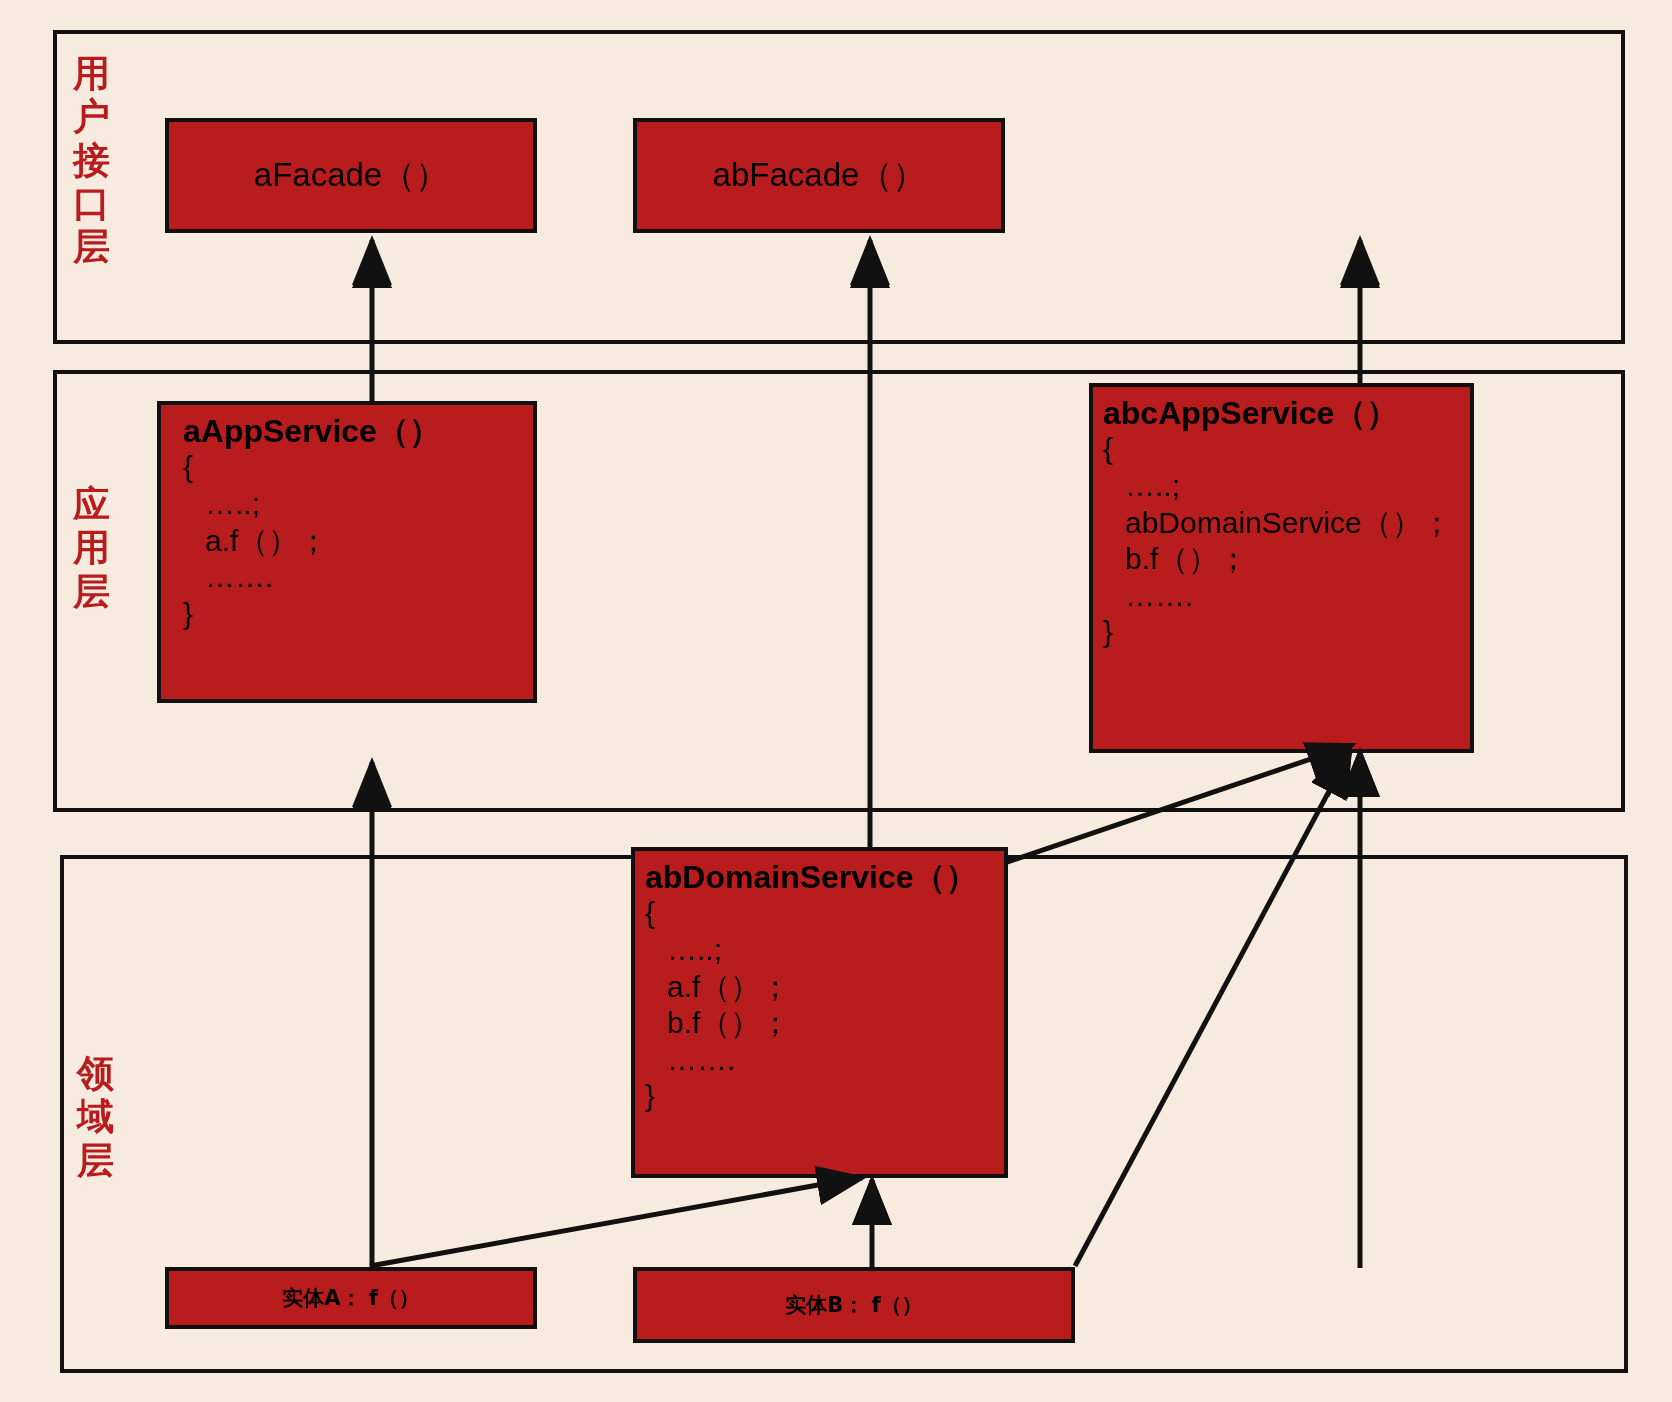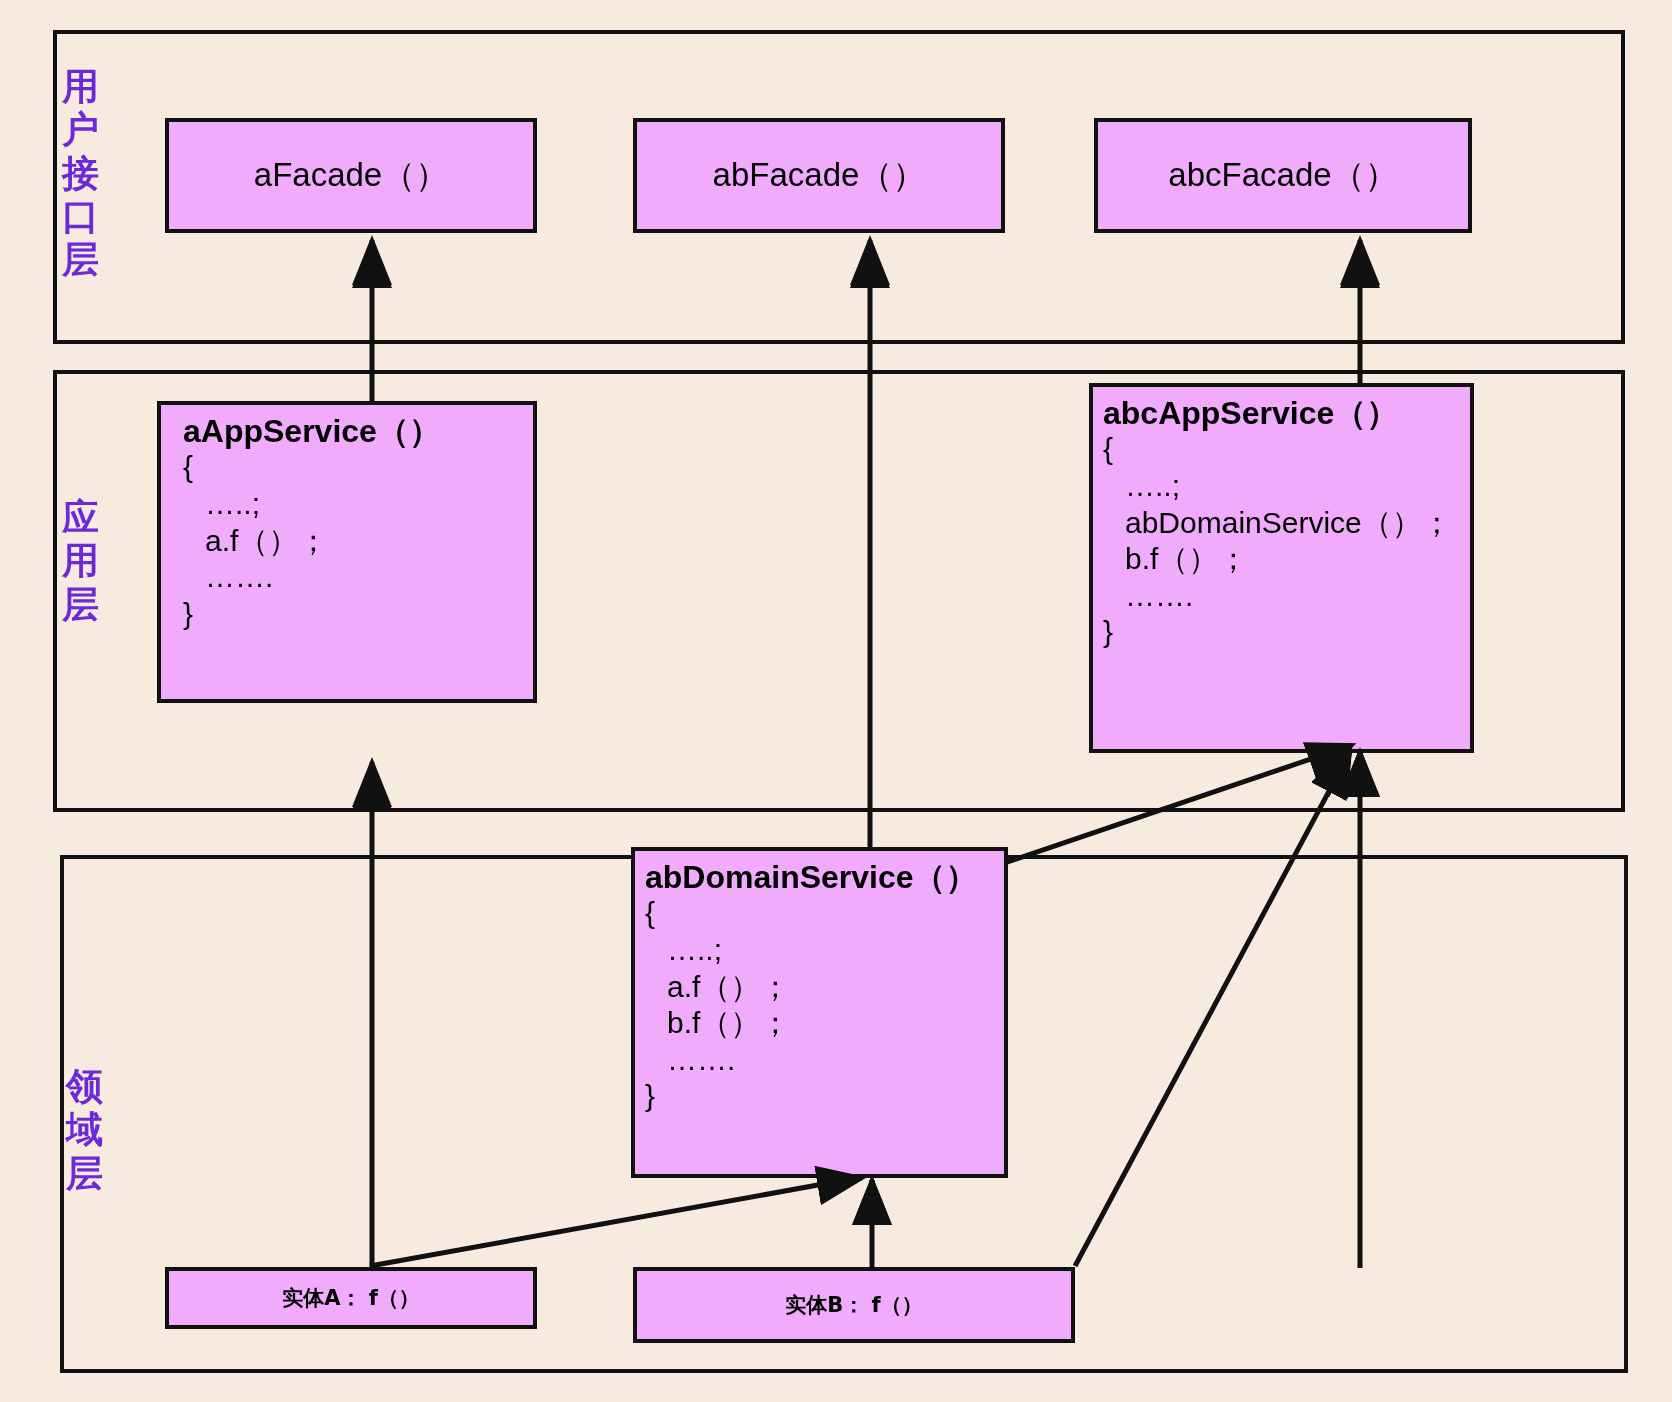--- a/index.html
+++ b/index.html
@@ -16,34 +16,33 @@
     overflow: hidden;
   }
   .layer {
     position: absolute;
     border: 4px solid #111;
     background: transparent;
     box-sizing: border-box;
   }
   .layer-label {
     position: absolute;
-    color: #6d28d9;
+    color: #b91c1c;
     font-size: 37px;
     font-weight: 600;
     line-height: 1.17;
     width: 48px;
-    text-align: left;
+    text-align: right;
     letter-spacing: 0px;
     font-family: "DejaVu Sans", "Liberation Sans", sans-serif;
     user-select: none;
-    margin-top: 13px;
   }
   .box {
     position: absolute;
-    background: #f0abfc;
+    background: #b91c1c;
     border: 4px solid #111;
     box-sizing: border-box;
     z-index: 5;
   }
   .box-center {
     display: flex;
     align-items: center;
     justify-content: center;
     font-size: 33px;
     color: #000;
@@ -134,23 +133,20 @@
 
     <line x1="872" y1="1268" x2="872" y2="1180" stroke="#111" stroke-width="5" marker-end="url(#arrowhead)"></line>
   </svg>
 
   <div class="box box-center" style="left:165px; top:118px; width:372px; height:115px;">
     <span>aFacade（）</span>
   </div>
   <div class="box box-center" style="left:633px; top:118px; width:372px; height:115px;text-align:center;">
     <span>abFacade（）</span>
   </div>
-  <div class="box box-center" style="left:1094px; top:118px; width:378px; height:115px;">
-    <span>abcFacade（）</span>
-  </div>
 
   <div class="box box-code" style="left:157px; top:401px; width:380px; height:302px;padding-left:22px;">
     <div class="code-title">aAppService（）</div>
     <div class="code-line">{</div>
     <div class="code-line indent">…..;</div>
     <div class="code-line indent">a.f（）；</div>
     <div class="code-line indent">…….</div>
     <div class="code-line">}</div>
   </div>
 

